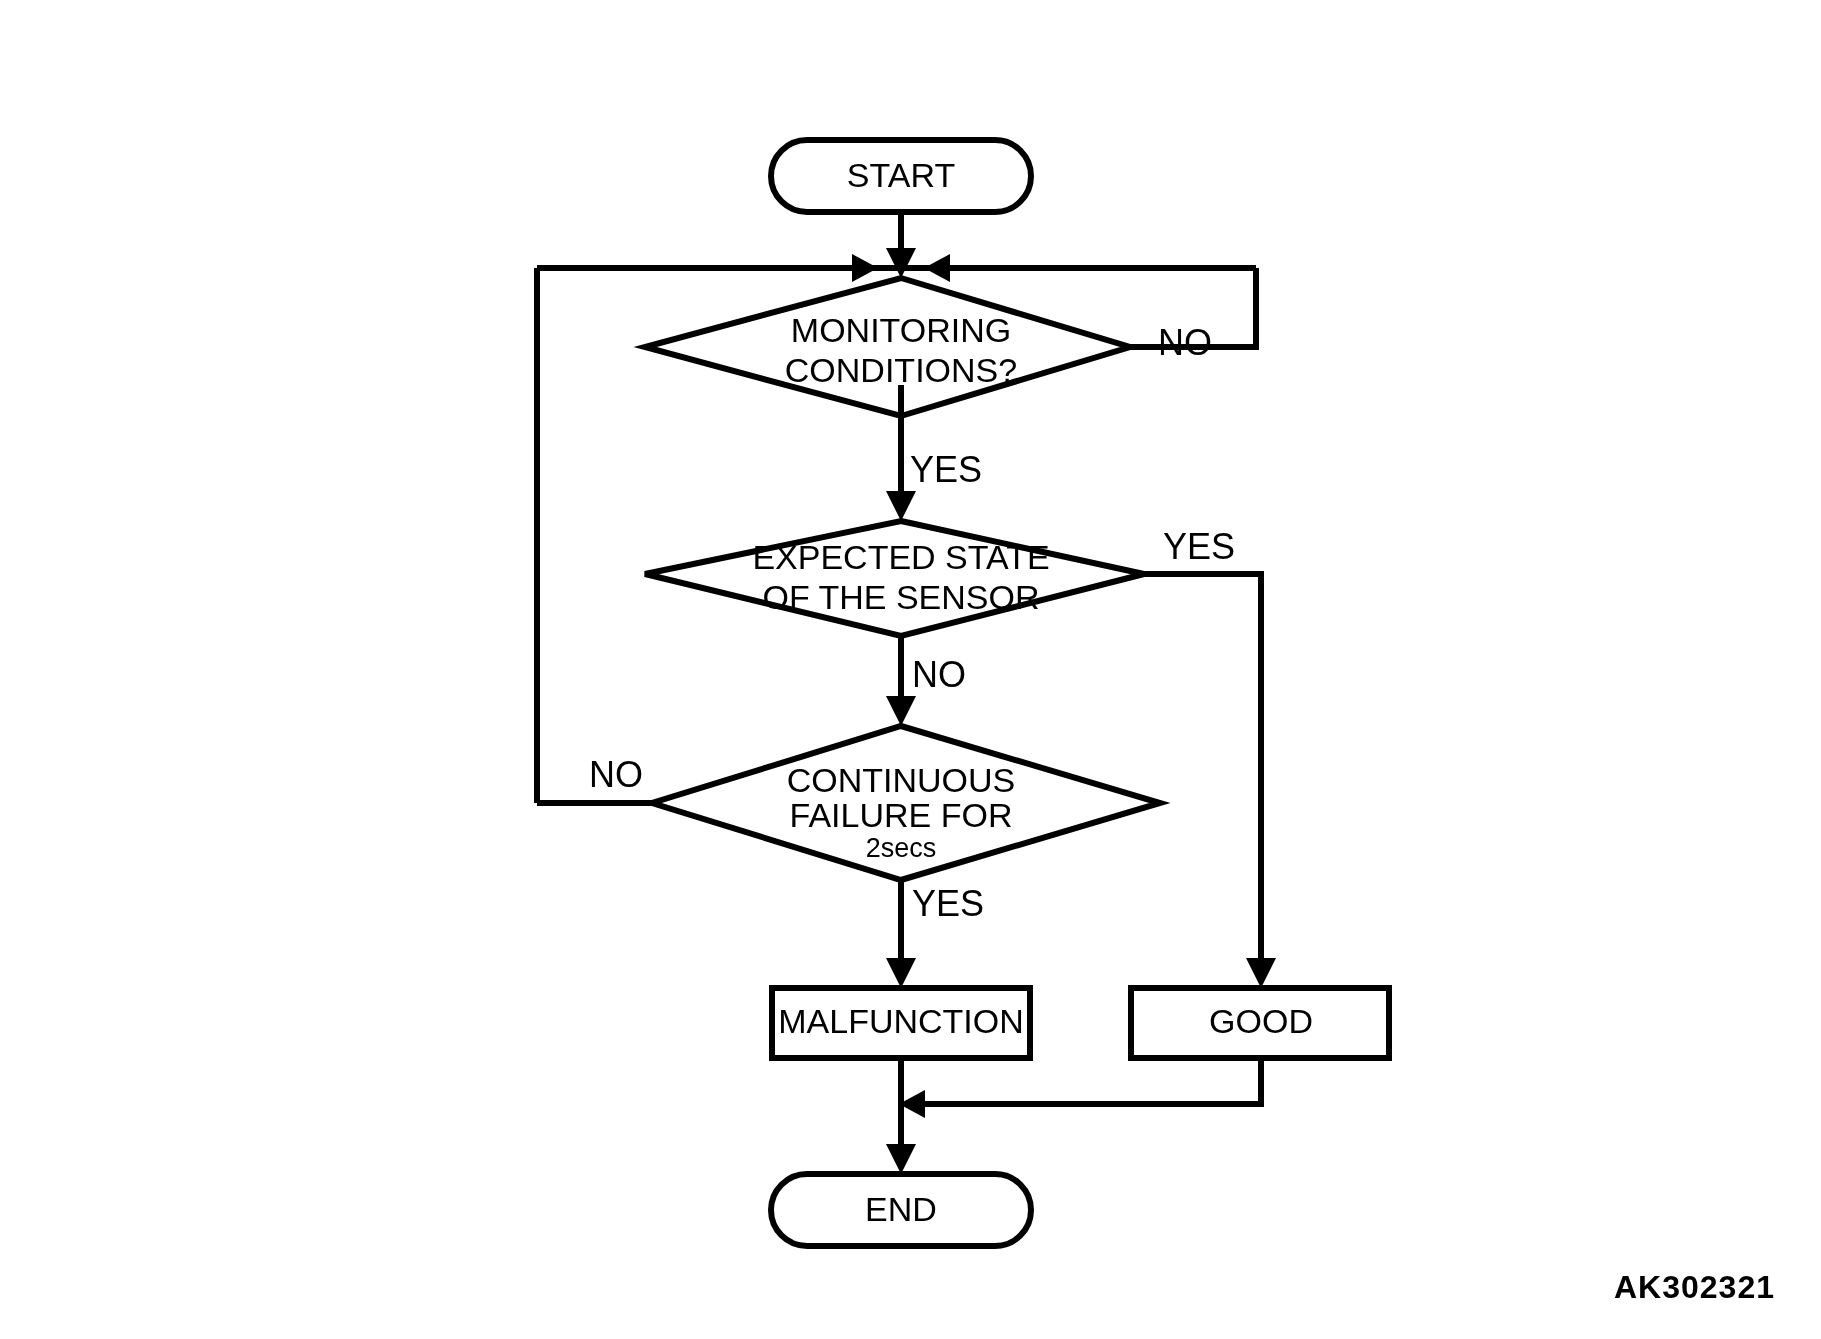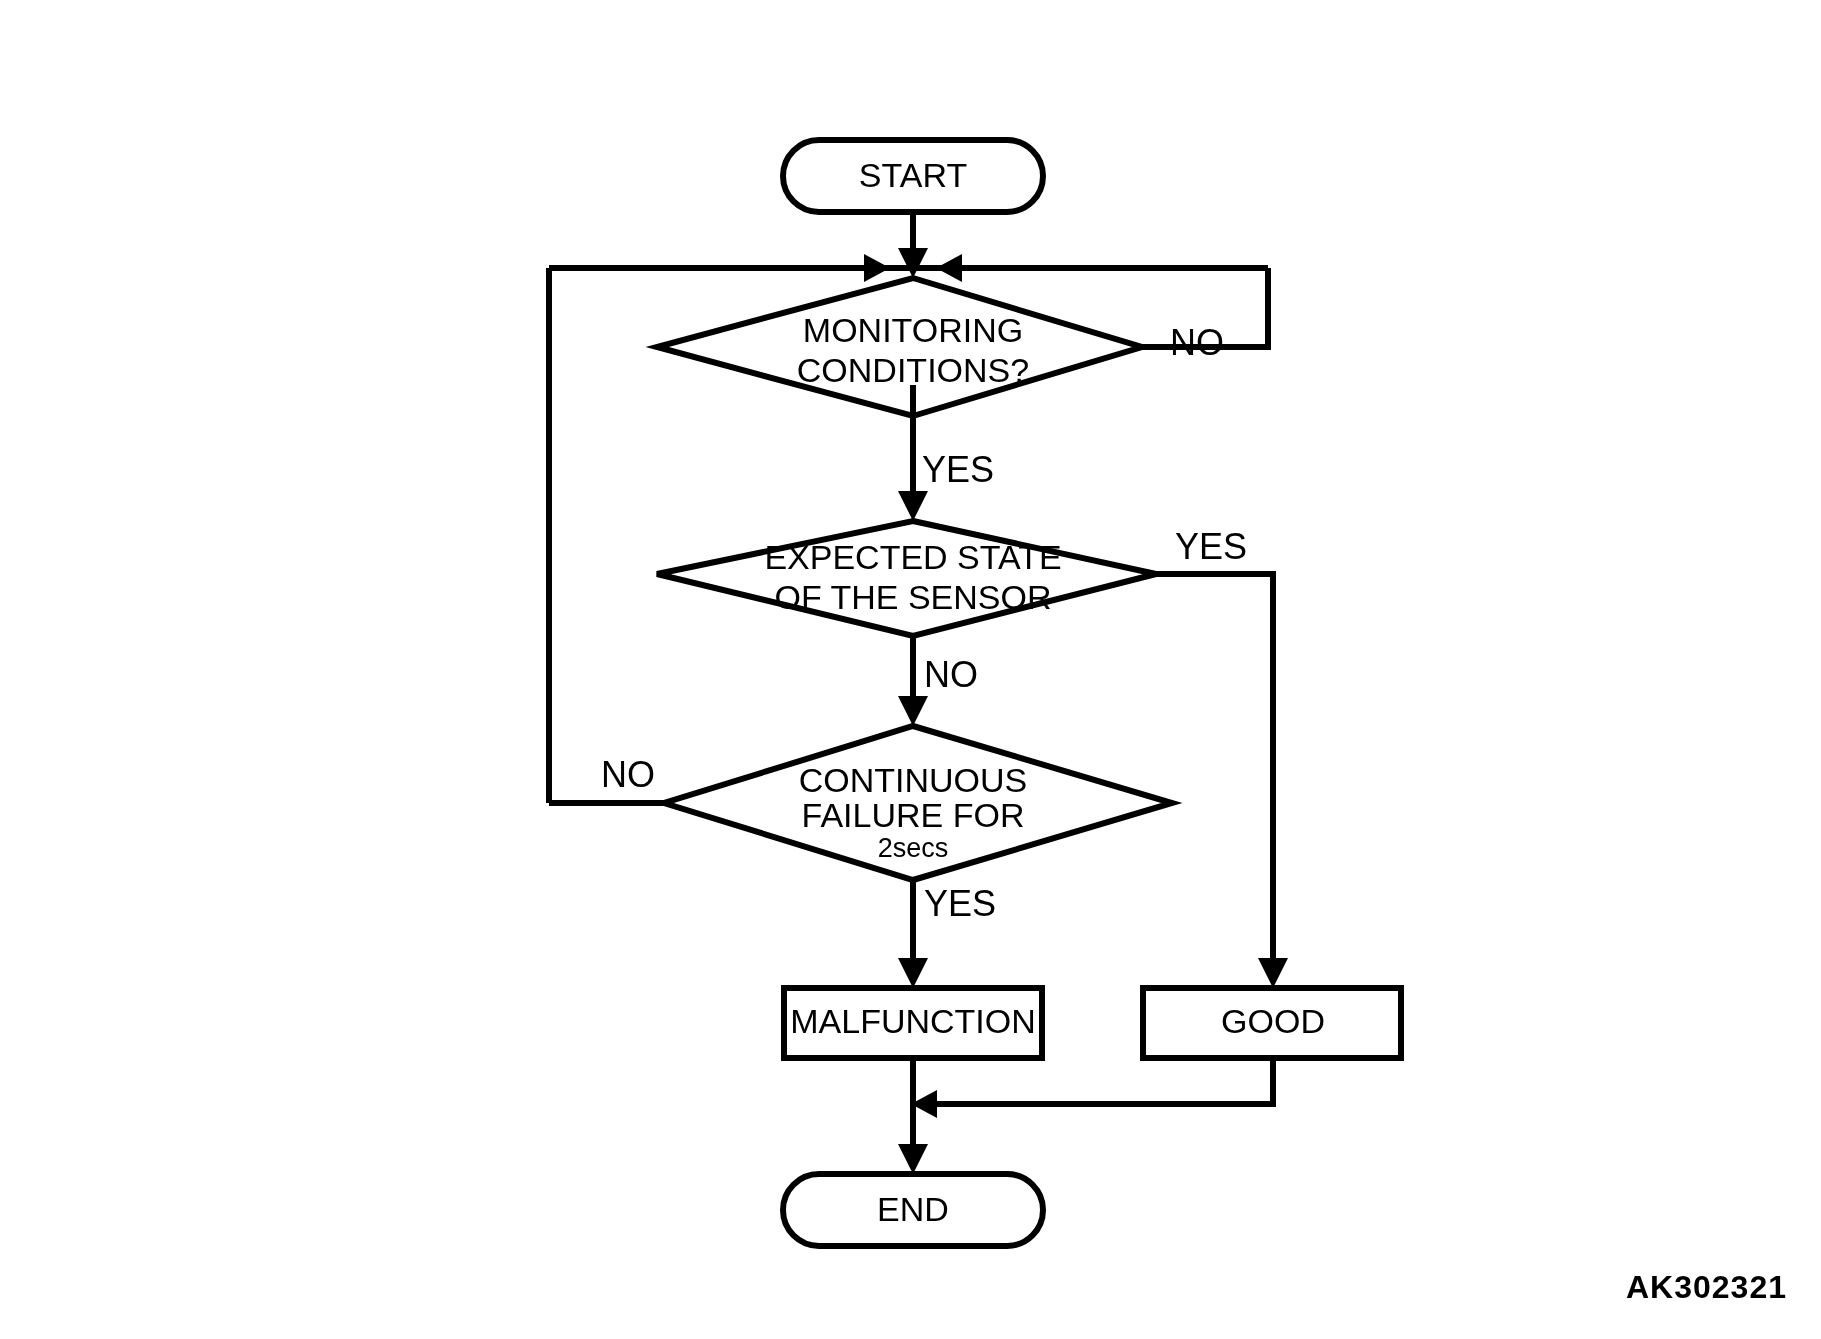--- a/index.html
+++ b/index.html
@@ -10,21 +10,21 @@
   body {
     width: 1821px;
     height: 1339px;
     position: relative;
     overflow: hidden;
     font-family: "Liberation Sans", sans-serif;
     color: #000000;
   }
   #diagram-root {
     position: absolute;
-    left: 12px;
+    left: 0;
     top: 0;
     width: 1578px;
     height: 1339px;
   }
   svg#flowchart {
     display: block;
     width: 1821px;
     height: 1339px;
   }
   .shape-line {

